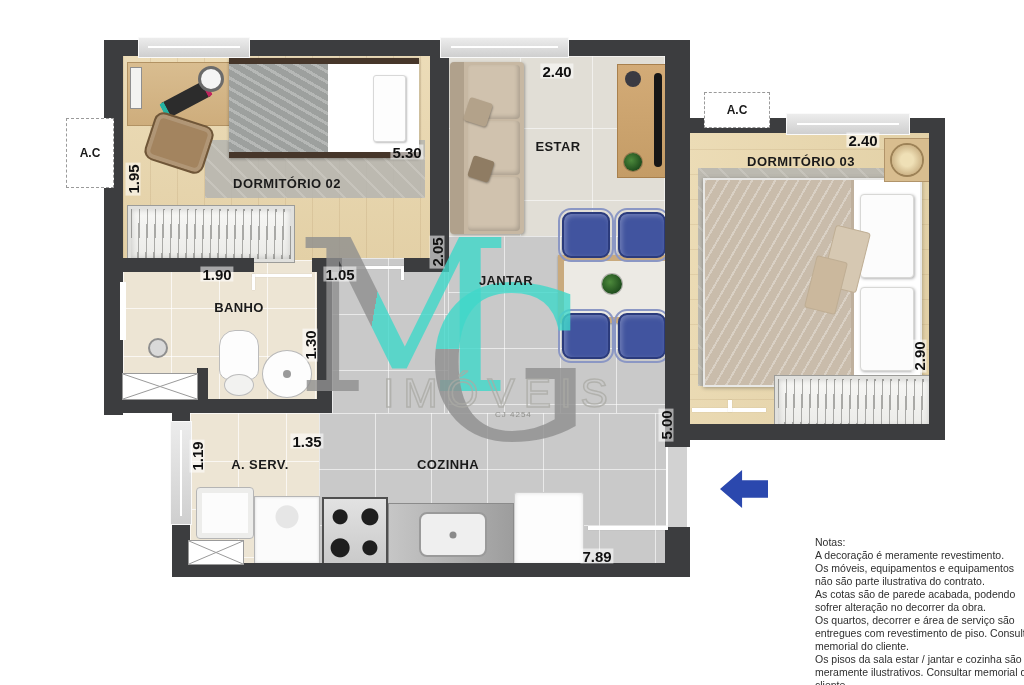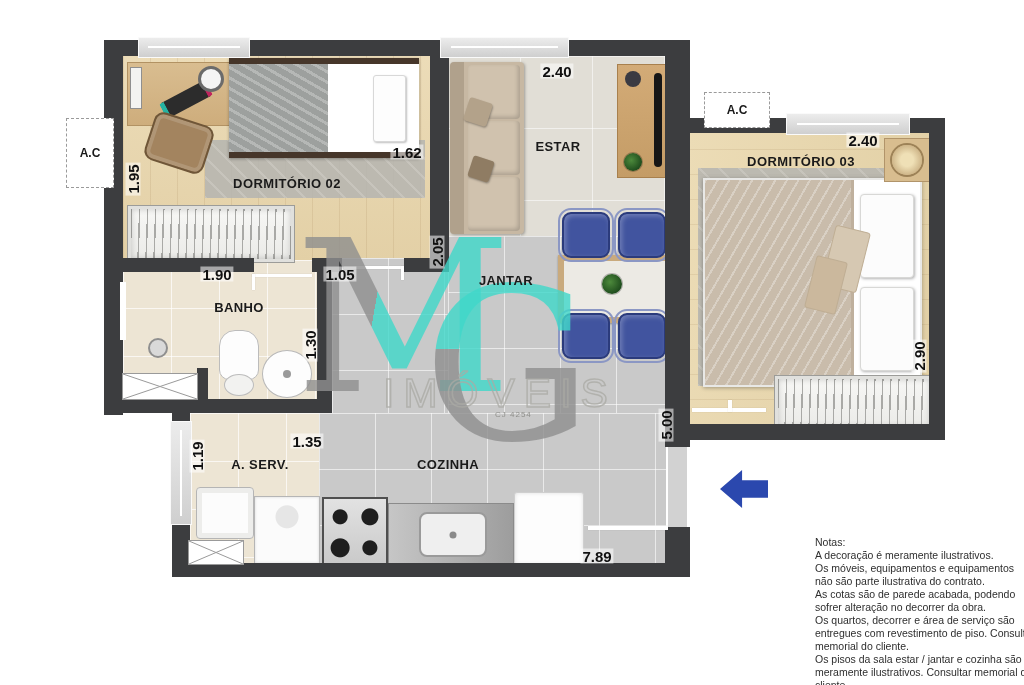--- a/index.html
+++ b/index.html
@@ -257,21 +257,21 @@
 <div class="abs room-label" style="left:287px;top:183px;">DORMITÓRIO 02</div>
 <div class="abs room-label" style="left:239px;top:307px;">BANHO</div>
 <div class="abs room-label" style="left:558px;top:146px;">ESTAR</div>
 <div class="abs room-label" style="left:506px;top:280px;">JANTAR</div>
 <div class="abs room-label" style="left:801px;top:161px;">DORMITÓRIO 03</div>
 <div class="abs room-label" style="left:260px;top:464px;">A. SERV.</div>
 <div class="abs room-label" style="left:448px;top:464px;">COZINHA</div>
 
 <div class="abs dim" style="left:557px;top:71px;">2.40</div>
 <div class="abs dim" style="left:863px;top:140px;">2.40</div>
-<div class="abs dim" style="left:407px;top:152px;">1.62</div>
+<div class="abs dim" style="left:407px;top:152px;">5.30</div>
 <div class="abs dim" style="left:217px;top:274px;">1.90</div>
 <div class="abs dim" style="left:340px;top:274px;">1.05</div>
 <div class="abs dim" style="left:307px;top:441px;">1.35</div>
 <div class="abs dim" style="left:597px;top:556px;">7.89</div>
 <div class="abs dim v" style="left:133px;top:179px;">1.95</div>
 <div class="abs dim v" style="left:437px;top:252px;">2.05</div>
 <div class="abs dim v" style="left:310px;top:345px;">1.30</div>
 <div class="abs dim v" style="left:197px;top:456px;">1.19</div>
 <div class="abs dim v" style="left:666px;top:425px;">5.00</div>
 <div class="abs dim v" style="left:919px;top:356px;">2.90</div>
@@ -280,21 +280,21 @@
 
 <div class="abs watermark" style="left:295px;top:212px;width:312px;height:218px;">
   <div class="wm-letter" style="left:0;top:0;background-image:linear-gradient(100deg,#8f8f8f 38%,#3fd8ca 38%);">M</div>
   <div class="wm-letter" style="left:128px;top:48px;background-image:linear-gradient(180deg,#3fd8ca 42%,#8f8f8f 42%);">G</div>
   <div class="wm-name" style="left:88px;top:158px;">IMÓVEIS</div>
   <div class="wm-reg" style="left:200px;top:198px;">CJ 4254</div>
 </div>
 
 <div class="notes" style="left:815px;top:536px;width:208px;">
   <div class="line">Notas:</div>
-  <div class="line">A decoração é meramente ilustrativos.</div>
+  <div class="line">A decoração é meramente revestimento.</div>
   <div class="line">Os móveis, equipamentos e equipamentos</div>
   <div class="line">não são parte ilustrativa do contrato.</div>
   <div class="line">As cotas são de parede acabada, podendo</div>
   <div class="line">sofrer alteração no decorrer da obra.</div>
   <div class="line">Os quartos, decorrer e área de serviço são</div>
   <div class="line">entregues com revestimento de piso. Consultar</div>
   <div class="line">memorial do cliente.</div>
   <div class="line">Os pisos da sala estar / jantar e cozinha são</div>
   <div class="line">meramente ilustrativos. Consultar memorial do</div>
   <div class="line">cliente.</div>

